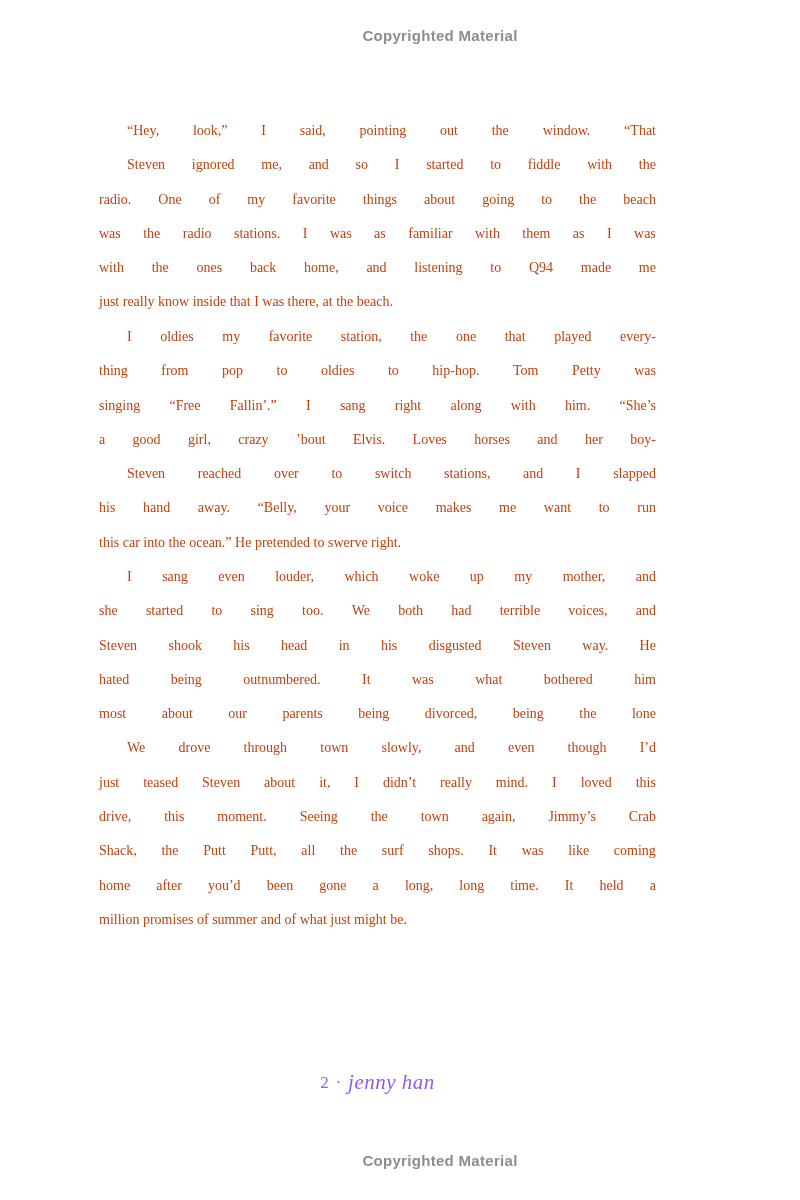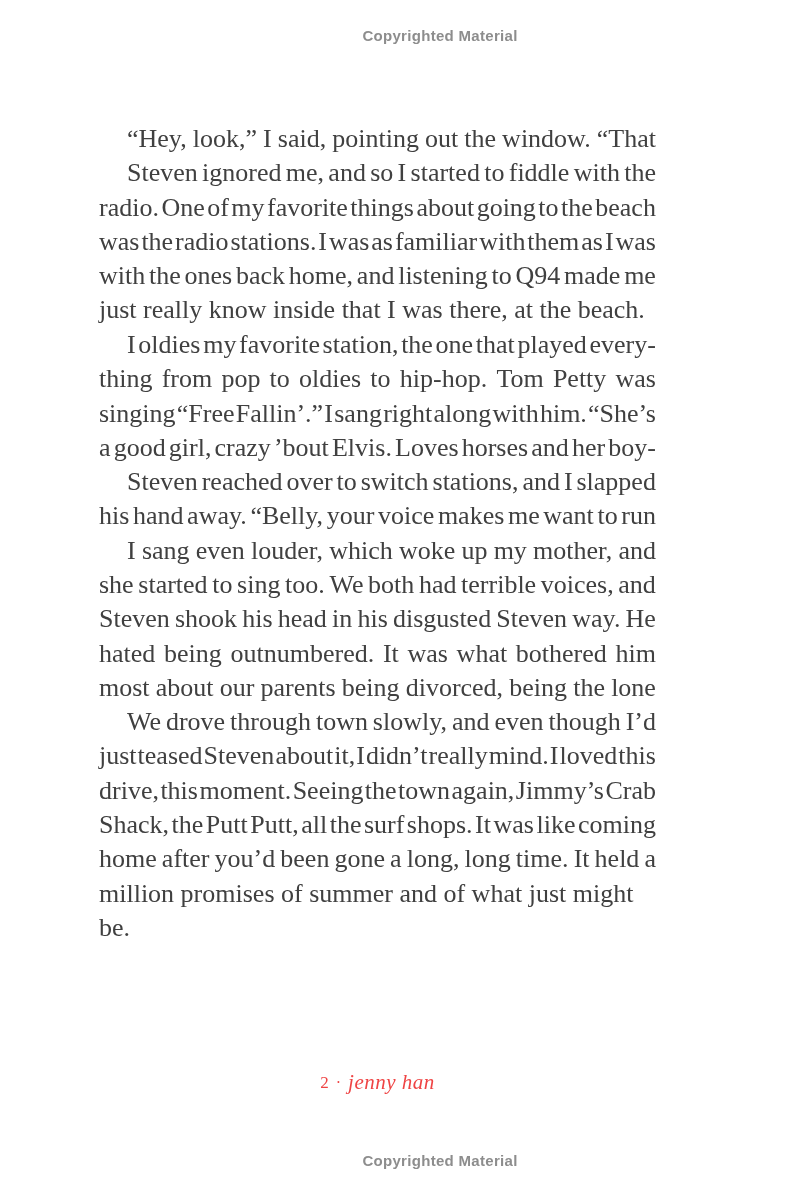--- a/index.html
+++ b/index.html
@@ -23,23 +23,22 @@
     color: #8d8d8d;
     margin-left: 40px;
   }
   .notice-top { top: 27px; }
   .notice-bottom { top: 1152px; }
   .textblock {
     position: absolute;
     left: 99px;
     top: 114px;
     width: 557px;
-    color: #404040;
-    font-size: 26px;
-    margin-top: 8px;
+    color: #c2410c;
+    font-size: 14px;
   }
   .line {
     height: 34.3px;
     display: flex;
     justify-content: space-between;
     align-items: center;
   }
   .line span { white-space: nowrap; }
   .par-first { padding-left: 28px; }
   .par-last {
@@ -47,21 +46,21 @@
     line-height: 34.3px;
     text-align: left;
   }
   .pagefooter {
     position: absolute;
     left: 99px;
     top: 1070px;
     width: 557px;
     height: 34px;
     text-align: center;
-    color: #ef4444;
+    color: #8b5cf6;
   }
   .pagefooter .num {
     font-size: 17px;
     font-style: normal;
     vertical-align: 1px;
   }
   .pagefooter .sep {
     font-size: 16px;
     margin: 0 7px;
     vertical-align: 1px;
@@ -212,20 +211,21 @@
         <span>away.</span>
         <span>“Belly,</span>
         <span>your</span>
         <span>voice</span>
         <span>makes</span>
         <span>me</span>
         <span>want</span>
         <span>to</span>
         <span>run</span>
       </div>
+      <div class="line par-last">this car into the ocean.” He pretended to swerve right.</div>
       <div class="line par-first">
         <span>I</span>
         <span>sang</span>
         <span>even</span>
         <span>louder,</span>
         <span>which</span>
         <span>woke</span>
         <span>up</span>
         <span>my</span>
         <span>mother,</span>

